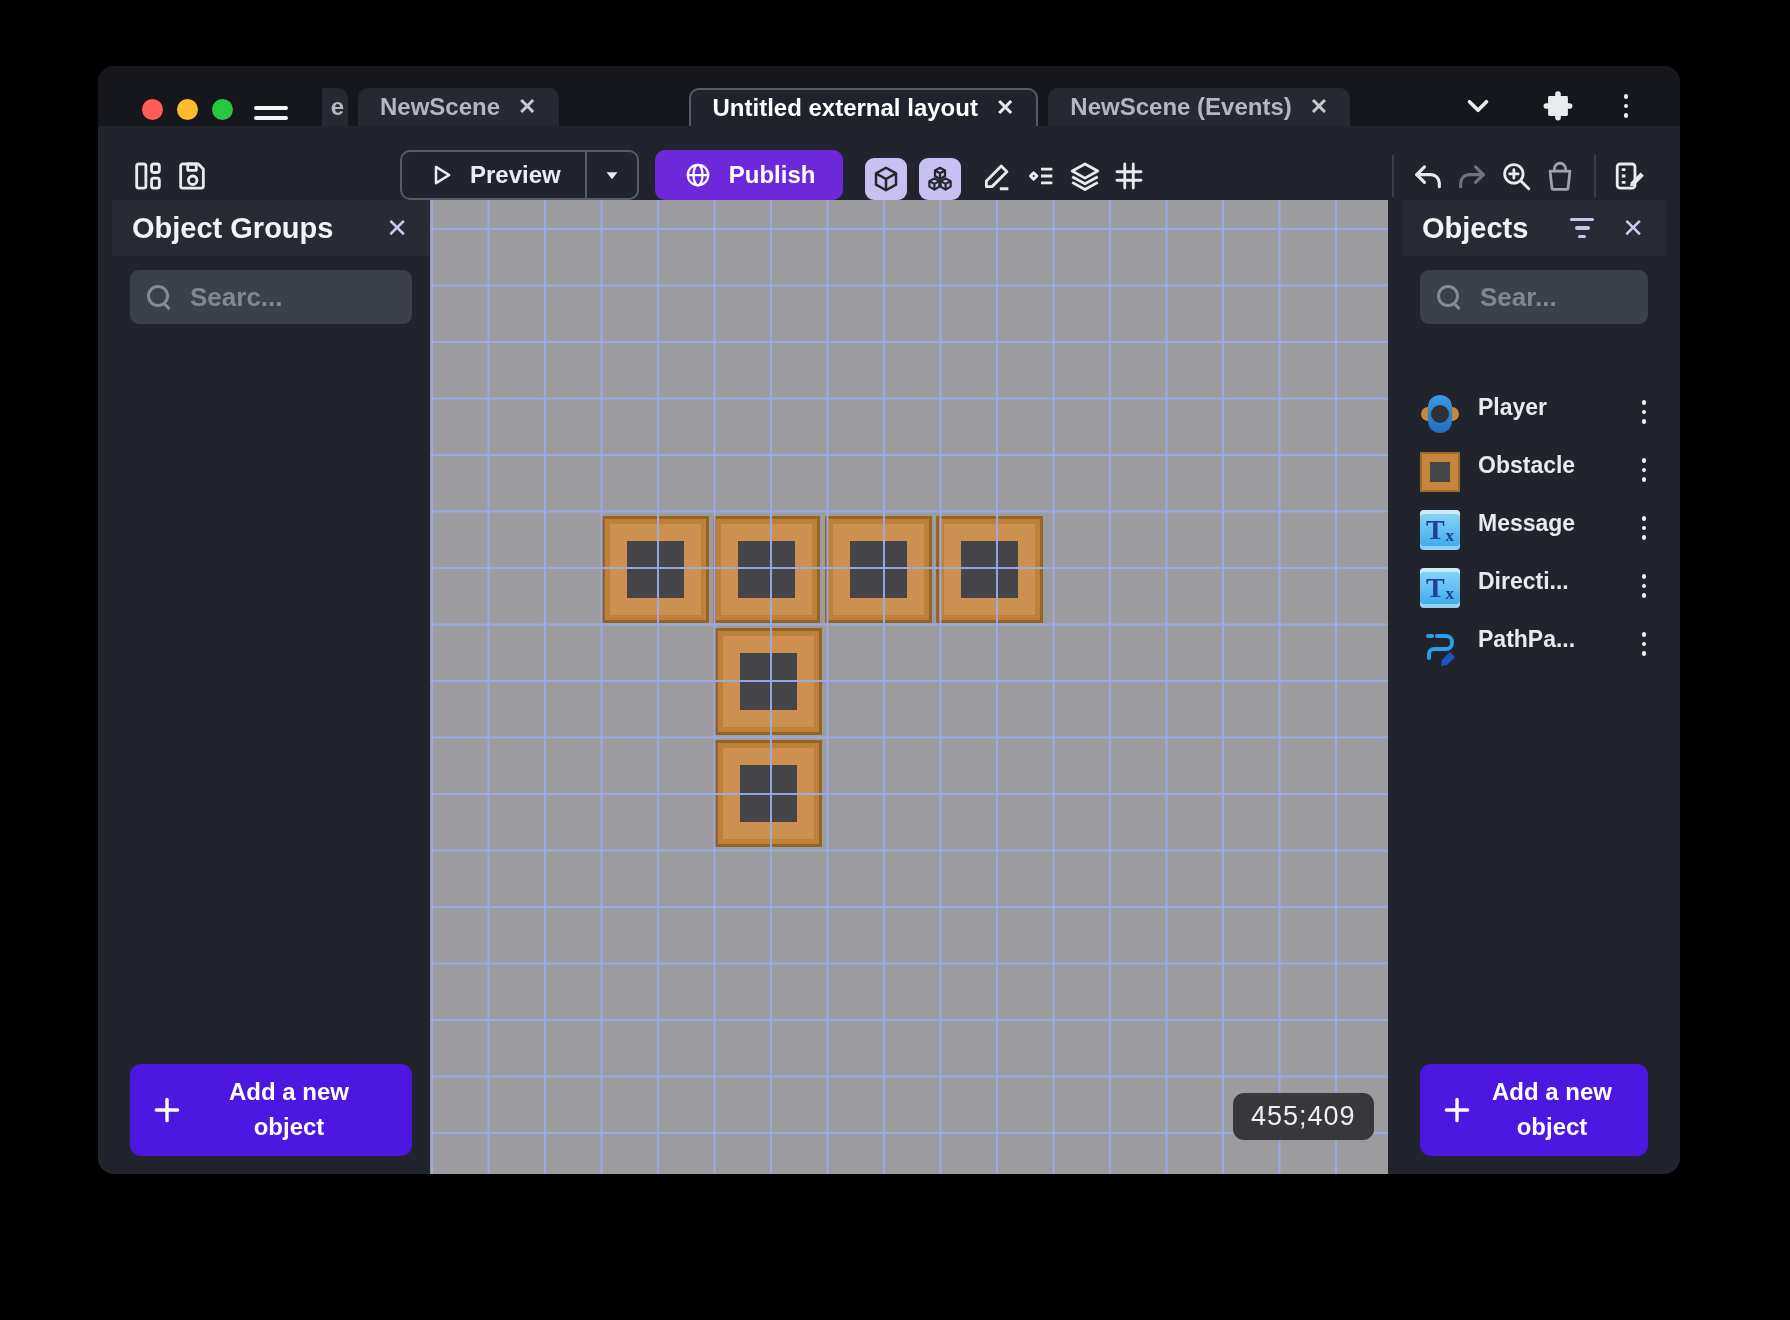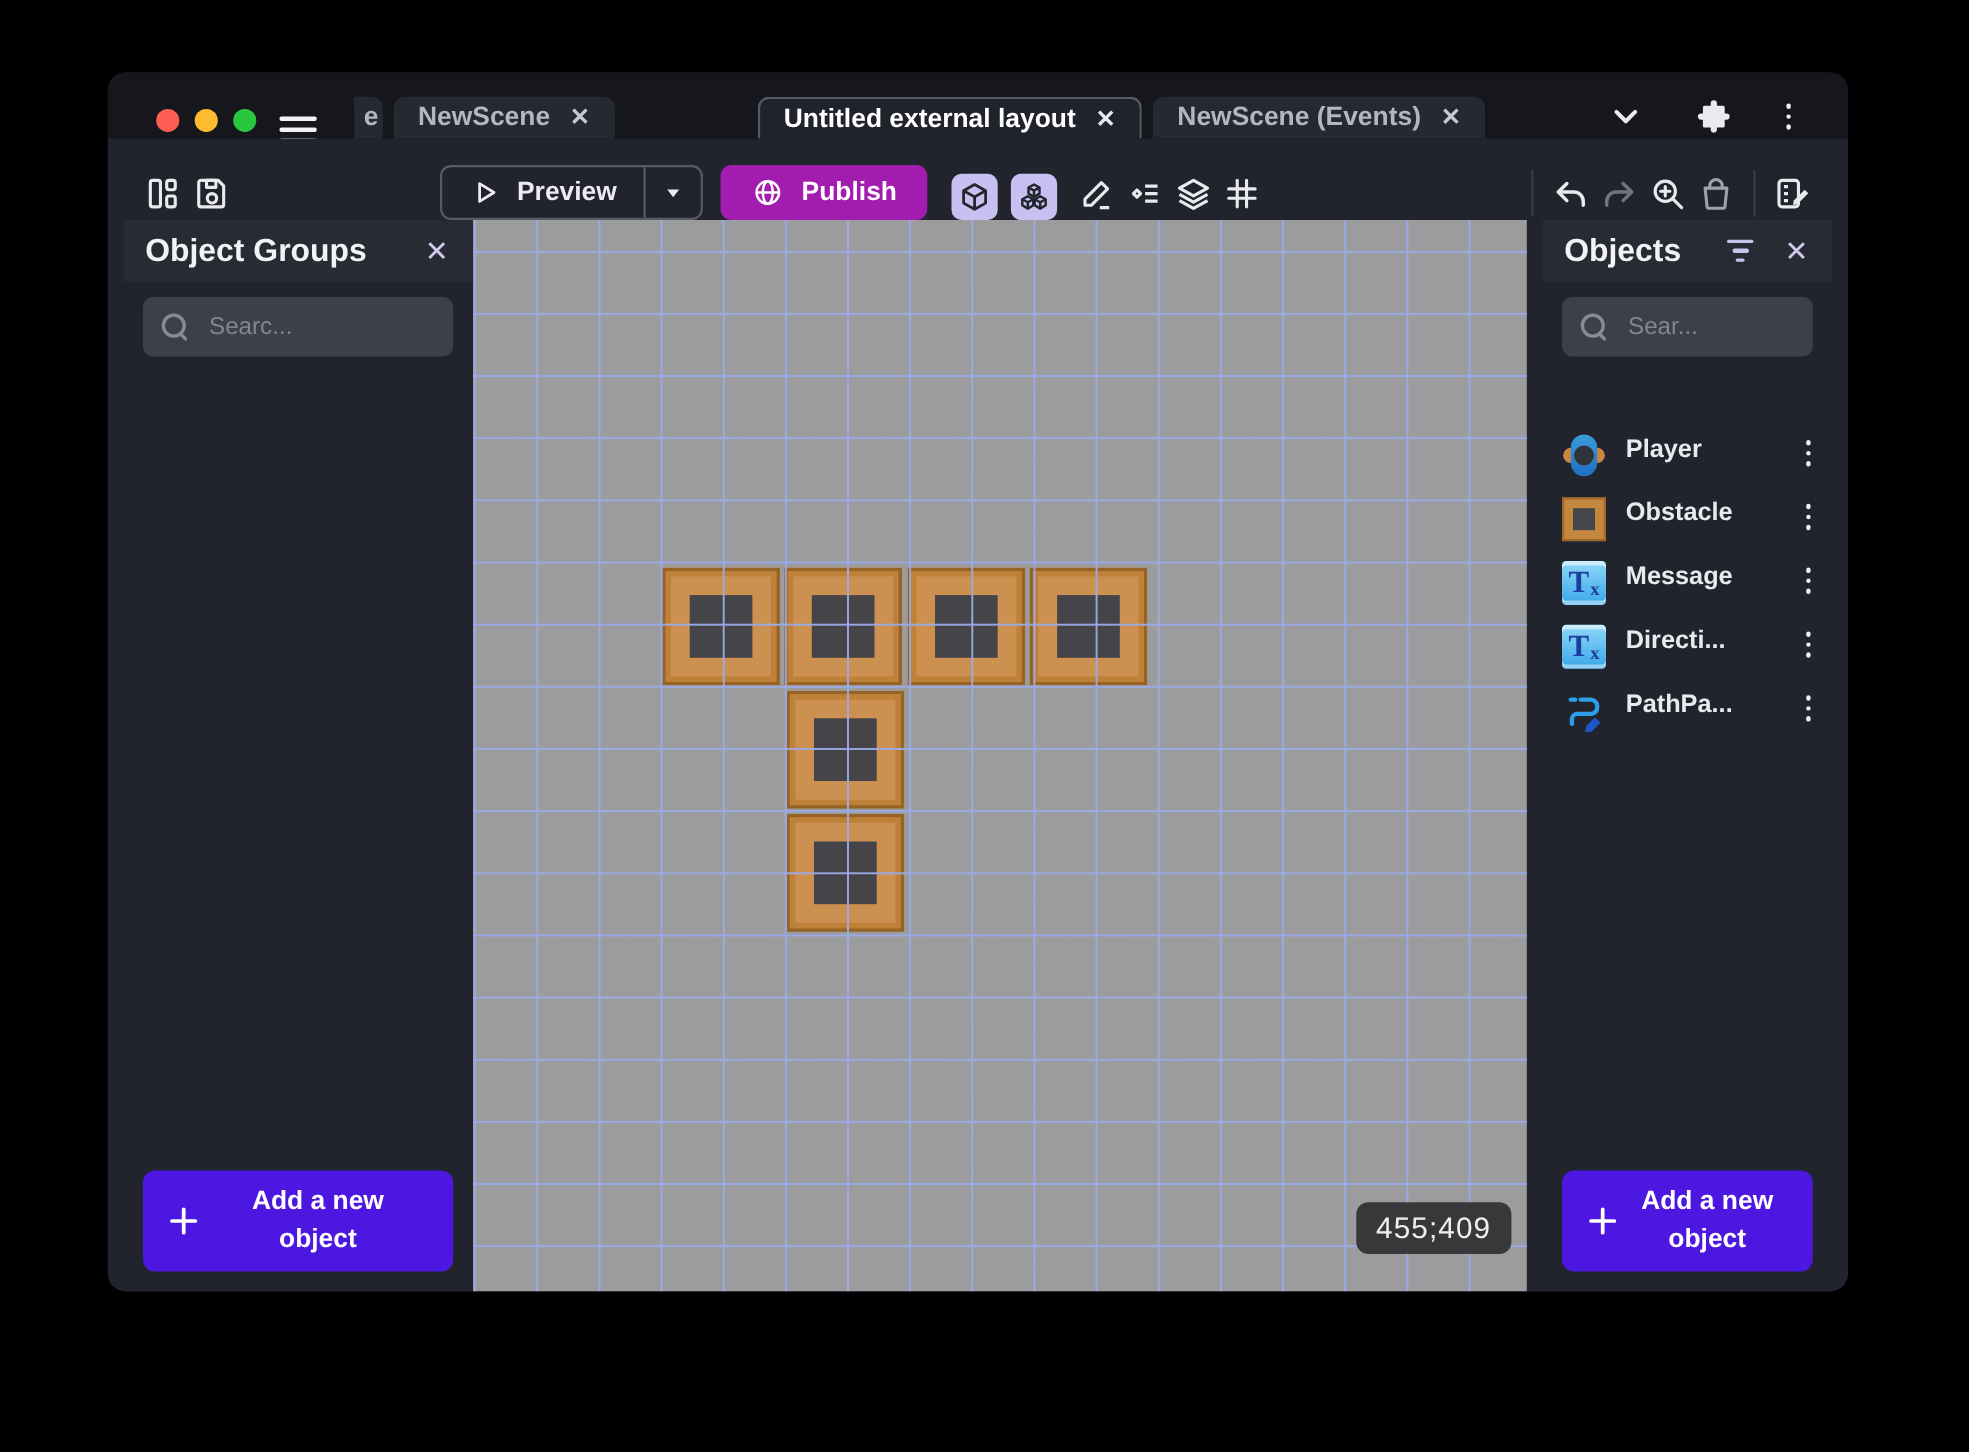--- a/index.html
+++ b/index.html
@@ -33,21 +33,21 @@
   .icon-btn svg{width:34px;height:34px;}
   .dim{color:#70747E;}
   .semi{color:#9DA1AA;}
   .tb-sep{width:2px;height:42px;background:#3A3E48;margin:0 12px;flex:none;}
 
   .preview-btn{margin-left:186px;height:50px;display:flex;align-items:center;border:2px solid #565B66;
     border-radius:10px;color:#EDEAF6;cursor:pointer;flex:none;}
   .preview-main{display:flex;align-items:center;gap:14px;padding:0 24px;}
   .preview-btn .label{font-size:24px;font-weight:700;}
   .preview-caret{width:52px;height:100%;display:flex;align-items:center;justify-content:center;border-left:2px solid #565B66;}
-  .publish-btn{margin-left:16px;height:50px;padding:0 28px;background:#a21caf;border-radius:10px;
+  .publish-btn{margin-left:16px;height:50px;padding:0 28px;background:#6d28d9;border-radius:10px;
     display:flex;align-items:center;gap:16px;color:#fff;cursor:pointer;flex:none;}
   .publish-btn .label{font-size:24px;font-weight:700;}
   .toggle-btn{width:42px;height:42px;border-radius:9px;background:#C9C0F2;color:#23262C;
     display:flex;align-items:center;justify-content:center;cursor:pointer;flex:none;}
   .toggle-btn svg{width:30px;height:30px;}
   .right-cluster{margin-left:auto;display:flex;align-items:center;}
 
   
   .main{position:absolute;left:0;top:134px;width:1582px;height:974px;}
   .panel{position:absolute;top:0;height:100%;background:#21242C;display:flex;flex-direction:column;}
@@ -62,21 +62,21 @@
   .filter-icon i:nth-child(1){width:24px;}.filter-icon i:nth-child(2){width:15px;}.filter-icon i:nth-child(3){width:8px;}
 
   .search-box{margin:14px 18px 0 18px;height:54px;background:#3C404A;border-radius:9px;
     display:flex;align-items:center;padding:0 16px;gap:16px;flex:none;}
   .search-glyph{position:relative;width:26px;height:26px;flex:none;}
   .search-glyph::before{content:"";position:absolute;left:1px;top:1px;width:16px;height:16px;
     border:3px solid #878B95;border-radius:50%;}
   .search-glyph::after{content:"";position:absolute;left:18px;top:18px;width:8px;height:3px;
     background:#878B95;border-radius:2px;transform:rotate(45deg);transform-origin:0 50%;}
   .search-box input{flex:1;background:transparent;border:none;outline:none;color:#D7D9DE;
-    font-size:22px;font-family:"Liberation Sans",sans-serif;min-width:0;}
+    font-size:26px;font-family:"Liberation Sans",sans-serif;min-width:0;font-weight:bold;}
   .search-box input::placeholder{color:#82868F;}
 
   .panel-body{flex:1;}
   .add-btn{margin:0 18px 18px 18px;height:92px;background:#4D17E2;border-radius:11px;
     display:flex;align-items:center;gap:8px;padding:0 20px;cursor:pointer;flex:none;}
   .add-btn svg{width:34px;height:34px;color:#fff;flex:none;}
   .add-btn .label{flex:1;text-align:center;color:#fff;font-size:24px;font-weight:700;line-height:1.45;
     padding-right:6px;max-width:190px;margin:0 auto;}
 
   

